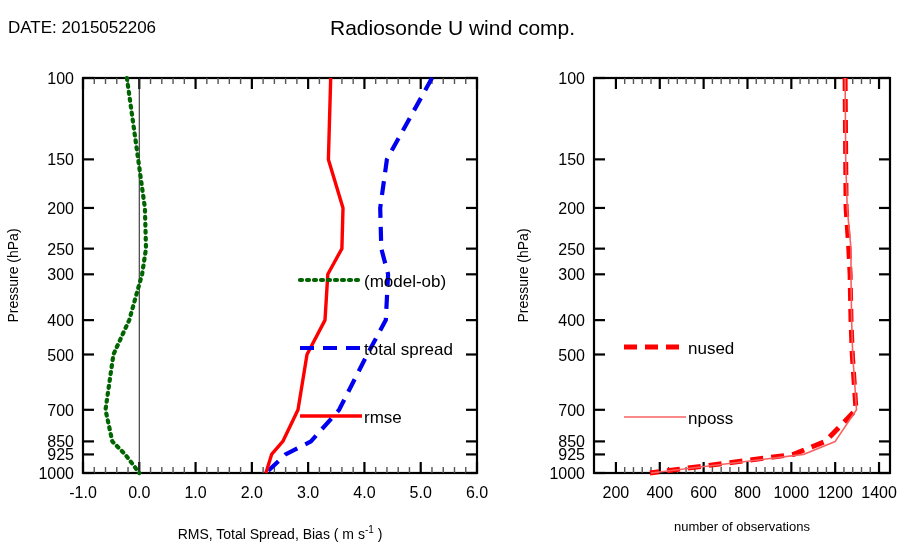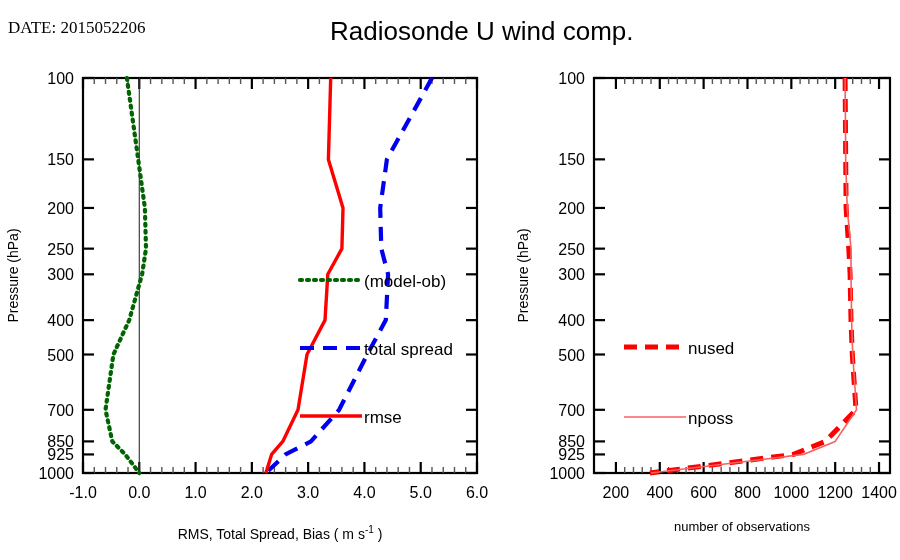--- a/index.html
+++ b/index.html
@@ -5,25 +5,25 @@
   html,body{margin:0;padding:0;}
   body{
     width:900px;height:560px;
     background:#ffffff;
     font-family:"Liberation Sans",sans-serif;
     overflow:hidden;
   }
   #root{position:relative;width:900px;height:560px;}
   .date-label{
     position:absolute;left:8px;top:18px;
-    font-size:17px;color:#000;white-space:nowrap;font-family:Liberation Serif, serif;
+    font-size:17px;color:#000;white-space:nowrap;
   }
   .main-title{
     position:absolute;left:330px;top:16px;
-    font-size:26px;color:#000;white-space:nowrap;
+    font-size:21px;color:#000;white-space:nowrap;
   }
   svg{position:absolute;left:0;top:0;}
   text{font-family:"Liberation Sans",sans-serif;fill:#000;}
   .tick-lbl{font-size:16px;}
   .ax-title{font-size:14px;}
   .ax-title-sm{font-size:13px;}
   .leg-lbl{font-size:17px;}
   .sup{font-size:10px;}
 </style>
 </head>

